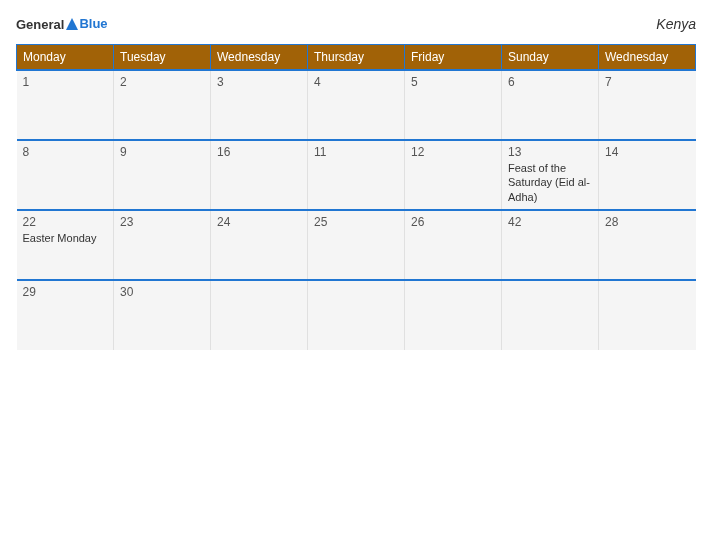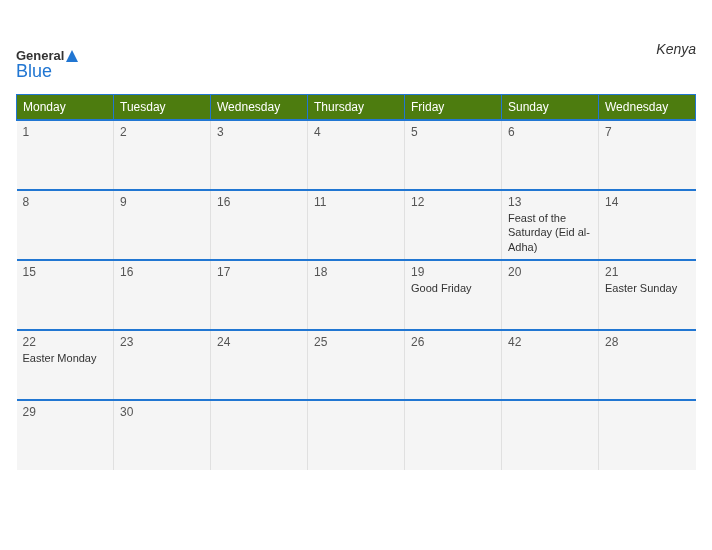--- a/index.html
+++ b/index.html
@@ -15,21 +15,21 @@
       align-items: center;
       justify-content: space-between;
       margin-bottom: 12px;
     }
     .calendar-table {
       width: 100%;
       border-collapse: collapse;
       table-layout: fixed;
     }
     .calendar-table thead tr th {
-      background-color: #4d7c0f;
+      background-color: #a16207;
       color: #fff;
       font-size: 12px;
       font-weight: normal;
       padding: 5px 6px;
       text-align: left;
       border: 1px solid #2176d2;
     }
     .calendar-table tbody tr {
       border-top: 2px solid #2176d2;
     }
@@ -59,28 +59,28 @@
     }
     .last-row td {
       height: 55px;
       margin-left: 8px;
     }
   </style>
 </head>
 <body>
 
 <div class="header">
-    <div style="display:flex;flex-direction:column;align-items:flex-start;min-width:80px;margin-top:32px;">
+    <div style="display:flex;flex-direction:row;align-items:center;min-width:80px;">
       <div style="display:flex;align-items:center;">
         <span style="font-size:13px;font-weight:bold;color:#333;">General</span>
         <svg width="14" height="14" viewBox="0 0 14 14" style="margin-left:1px;">
           <polygon points="7,1 13,13 1,13" fill="#2176d2"></polygon>
         </svg>
       </div>
-      <span style="font-size:18px;font-weight:normal;color:#2176d2;margin-top:-2px;">Blue</span>
+      <span style="font-size:13px;font-weight:bold;color:#2176d2;margin-top:-2px;">Blue</span>
     </div>
     <div style="font-size:14px;color:#333;min-width:60px;text-align:right;font-style:italic;">Kenya</div>
   </div>
 
 <table class="calendar-table">
   <thead>
     <tr>
     <th>Monday</th>
         <th>Tuesday</th>
         <th>Wednesday</th>
@@ -133,45 +133,20 @@
         <td>
           <span class="day-number">13</span>
           <span class="holiday-label">Feast of the Saturday (Eid al-Adha)</span>
         </td>
         <td>
           <span class="day-number">14</span>
         </td>
       </tr>
       <tr>
         <td>
-          <span class="day-number">15</span>
-        </td>
-        <td>
-          <span class="day-number">16</span>
-        </td>
-        <td>
-          <span class="day-number">17</span>
-        </td>
-        <td>
-          <span class="day-number">18</span>
-        </td>
-        <td>
-          <span class="day-number">19</span>
-          <span class="holiday-label">Good Friday</span>
-        </td>
-        <td>
-          <span class="day-number">20</span>
-        </td>
-        <td>
-          <span class="day-number">21</span>
-          <span class="holiday-label">Easter Sunday</span>
-        </td>
-      </tr>
-      <tr>
-        <td>
           <span class="day-number">22</span>
           <span class="holiday-label">Easter Monday</span>
         </td>
         <td>
           <span class="day-number">23</span>
         </td>
         <td>
           <span class="day-number">24</span>
         </td>
         <td>

